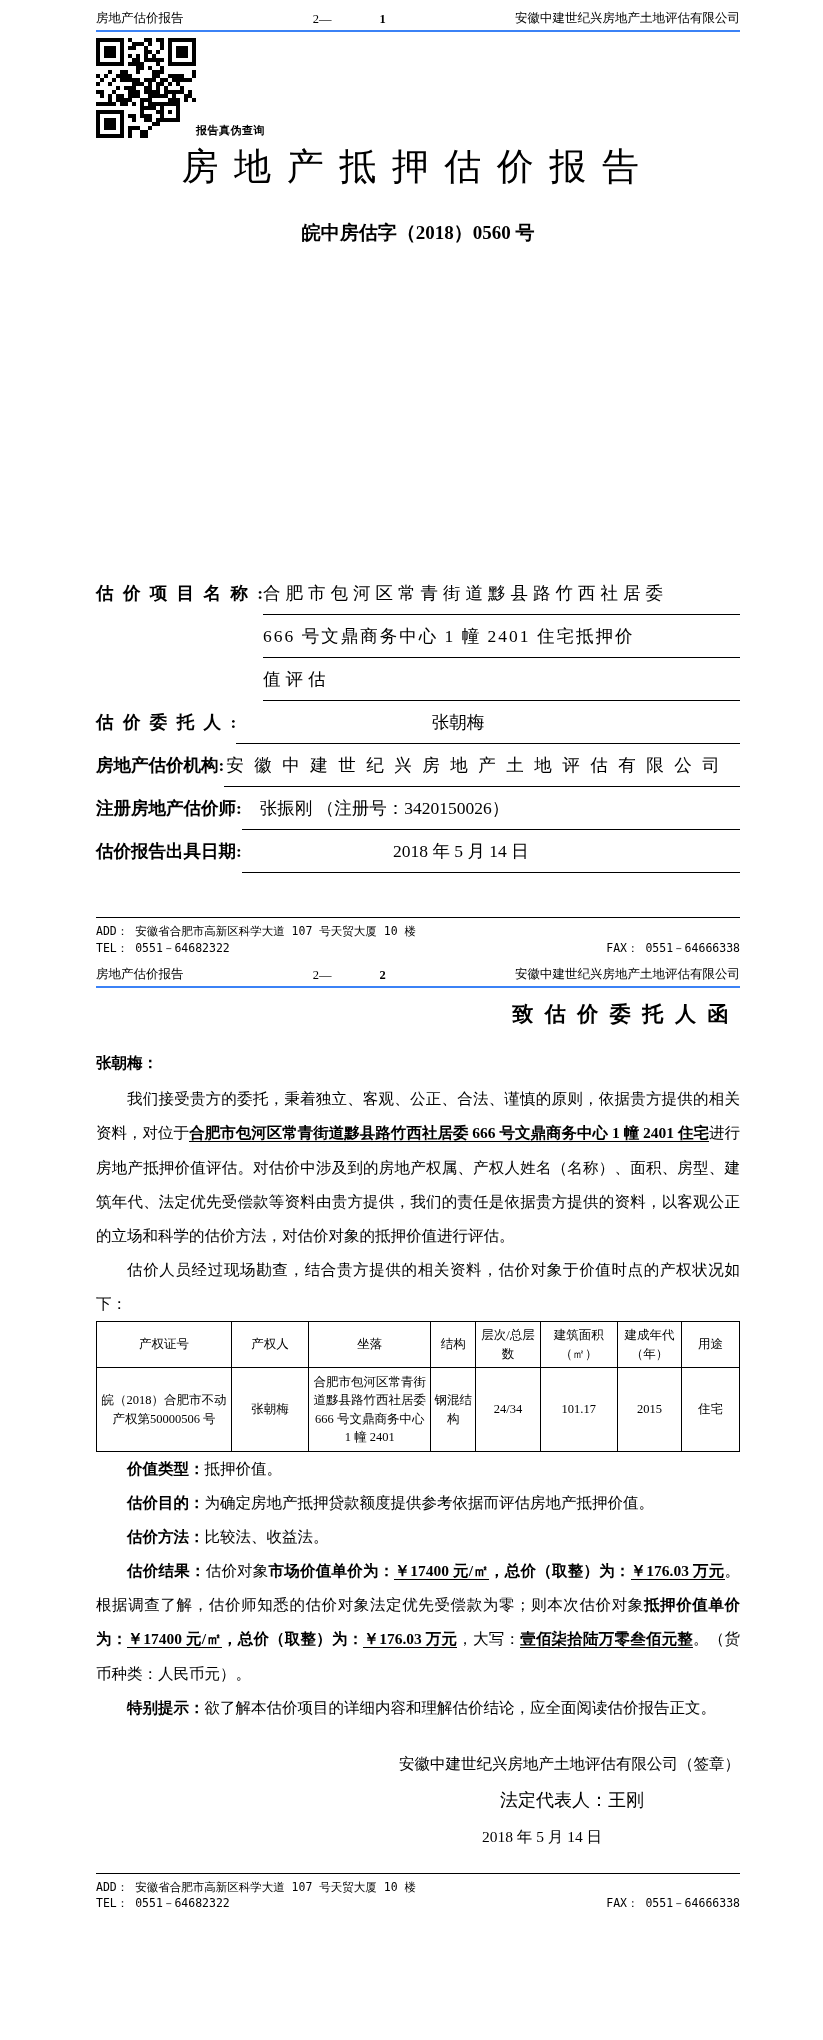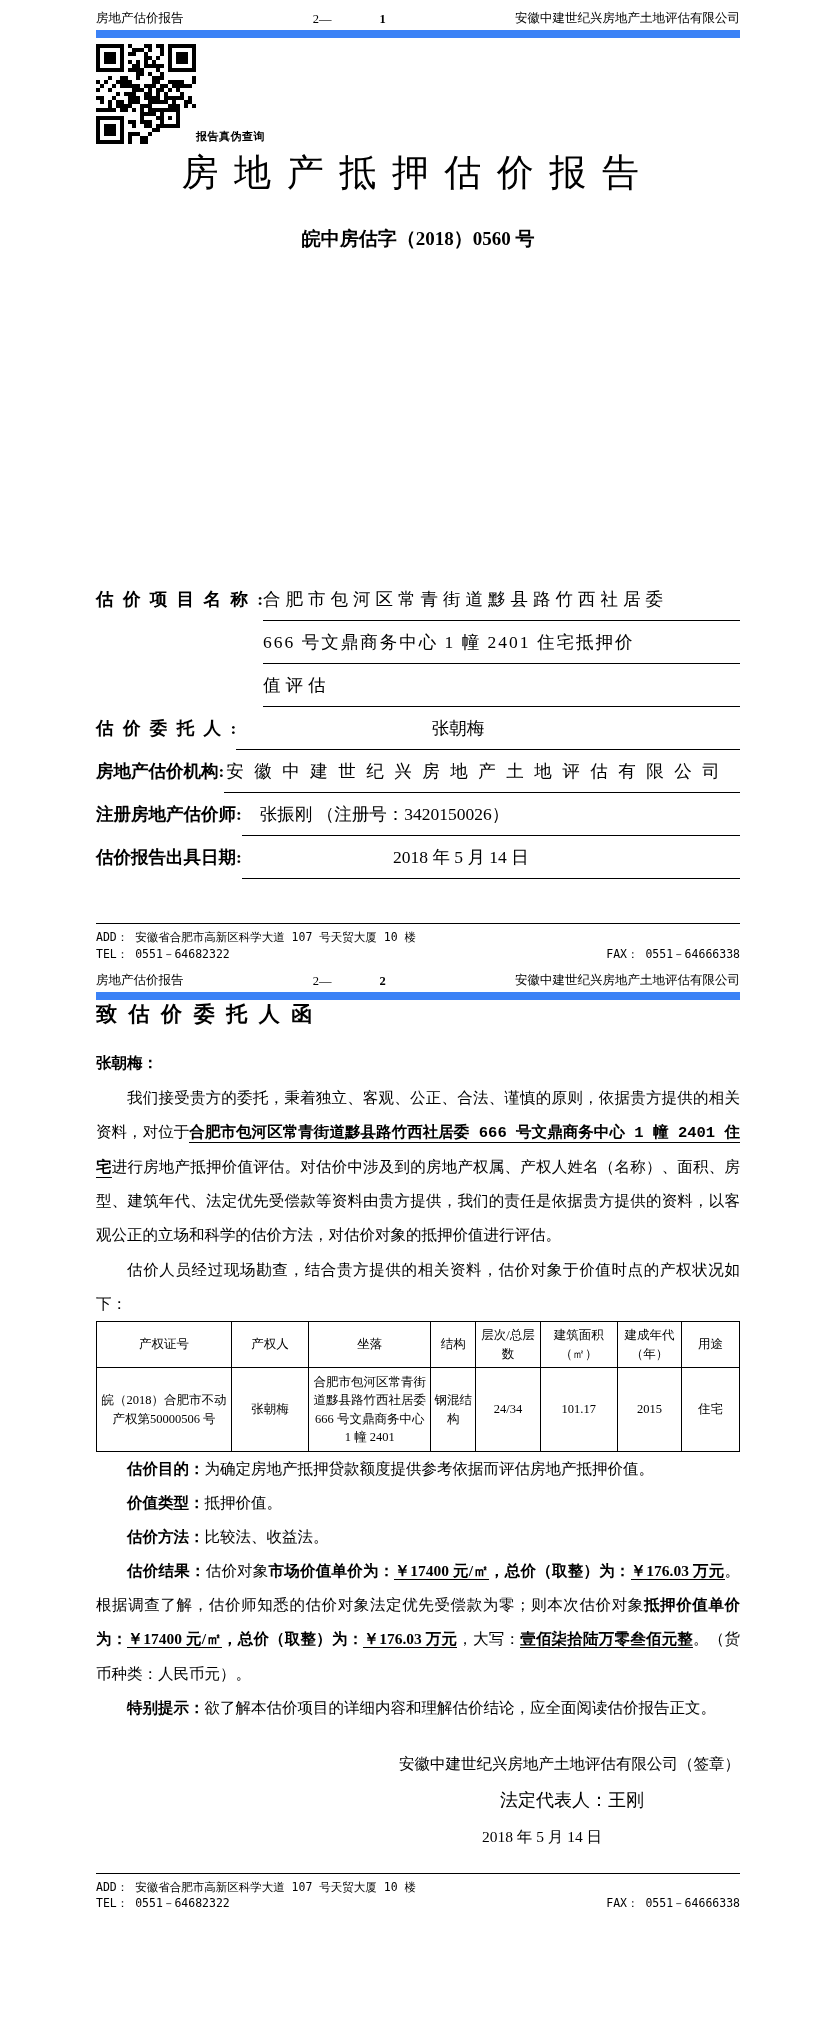--- a/index.html
+++ b/index.html
@@ -7,21 +7,21 @@
   body{
     width:823px; height:2040px; overflow:hidden;
     color:#000;
     font-family:"Liberation Serif","DejaVu Serif",serif;
   }
   .sheet{ padding:0 83px 0 96px; }
 
   
   .pg-header{
     display:flex; justify-content:space-between; align-items:flex-end;
-    border-bottom:8px solid #3b82f6;
+    border-bottom:2px solid #3b82f6;
     padding:10px 0 3px 0;
     font-size:12.5px;
   }
   .pg-header .center{ display:flex; gap:48px; }
   .pg-header .pgnum{ font-weight:bold; }
 
   
   .qr-wrap{ display:flex; flex-direction:row; align-items:flex-end; margin-top:6px; }
   .qr-box svg{ width:100px; height:100px; display:block; }
   .qr-caption{ font-weight:bold; font-size:11px; margin-top:3px; letter-spacing:0.5px; }
@@ -51,29 +51,29 @@
     border-top:1px solid #000;
     padding-top:5px;
     font-size:11.5px;
     font-family:"DejaVu Sans Mono","Liberation Mono",monospace;
     line-height:1.45;
   }
   .pg-footer .line2{ display:flex; justify-content:space-between; }
 
   
   .letter-title{
-    text-align:left; font-weight:bold; font-size:21px;
-    letter-spacing:0.55em; margin-top:0;font-family:Liberation Mono, monospace;
+    text-align:right; font-weight:bold; font-size:21px;
+    letter-spacing:0.55em; margin-top:12px;font-family:Liberation Mono, monospace;
   }
   .salutation{ font-weight:bold; font-size:15.5px; margin-top:20px; line-height:30px; }
   p.lp{
     font-size:15.5px; line-height:2.2; text-align:justify;
     text-indent:2em; margin:0;
   }
-  p.lp.first{ margin-top:4px;font-family:Liberation Mono, monospace; }
+  p.lp.first{ margin-top:4px; }
   .b{ font-weight:bold; }
   .u{ border-bottom:1px solid #000; }
 
   
   table.prop{
     width:100%; border-collapse:collapse; margin-top:0;
     font-size:12.5px; text-align:center;font-family:Liberation Serif, serif;
   }
   table.prop th, table.prop td{
     border:1px solid #000; font-weight:normal;
@@ -406,23 +406,23 @@
         <td>合肥市包河区常青街道黟县路竹西社居委 666 号文鼎商务中心 1 幢 2401</td>
         <td>钢混结构</td>
         <td>24/34</td>
         <td>101.17</td>
         <td>2015</td>
         <td>住宅</td>
       </tr>
     </tbody>
   </table>
 
+  <p class="lp"><span class="b">价值类型：</span><span>抵押价值。</span></p>
+
   <p class="lp"><span class="b">估价目的：</span><span>为确定房地产抵押贷款额度提供参考依据而评估房地产抵押价值。</span></p>
-
-  <p class="lp"><span class="b">价值类型：</span><span>抵押价值。</span></p>
 
 
   <p class="lp"><span class="b">估价方法：</span><span>比较法、收益法。</span></p>
 
   <p class="lp"><span class="b">估价结果：</span><span>估价对象</span><span class="b">市场价值单价为：</span><span class="b u">￥17400 元/㎡</span><span class="b">，总价（取整）为：</span><span class="b u">￥176.03 万元</span><span>。根据调查了解，估价师知悉的估价对象法定优先受偿款为零；则本次估价对象</span><span class="b">抵押价值单价为：</span><span class="b u">￥17400 元/㎡</span><span class="b">，总价（取整）为：</span><span class="b u">￥176.03 万元</span><span>，大写：</span><span class="b u">壹佰柒拾陆万零叁佰元整</span><span>。（货币种类：人民币元）。</span></p>
 
   <p class="lp"><span class="b">特别提示：</span><span>欲了解本估价项目的详细内容和理解估价结论，应全面阅读估价报告正文。</span></p>
 
   <div class="sig-company">安徽中建世纪兴房地产土地评估有限公司（签章）</div>
   <div class="sig-rep">法定代表人：王刚</div>

